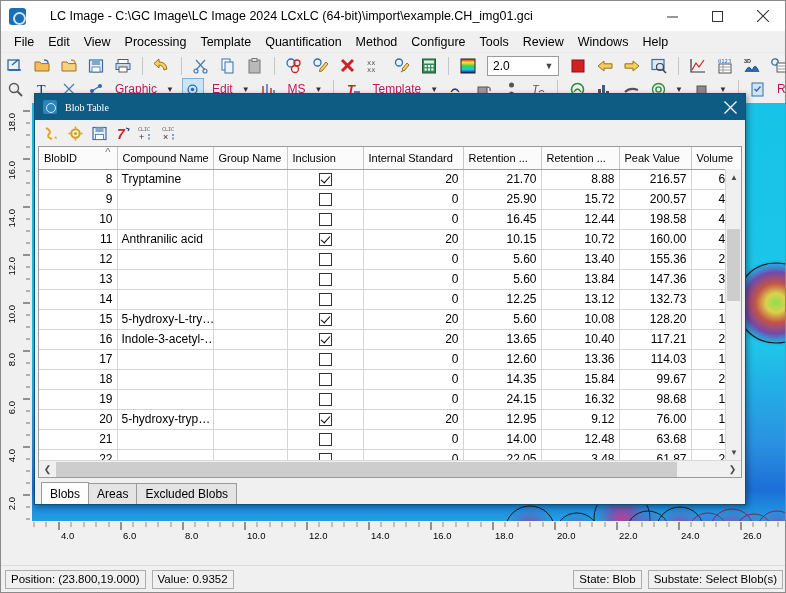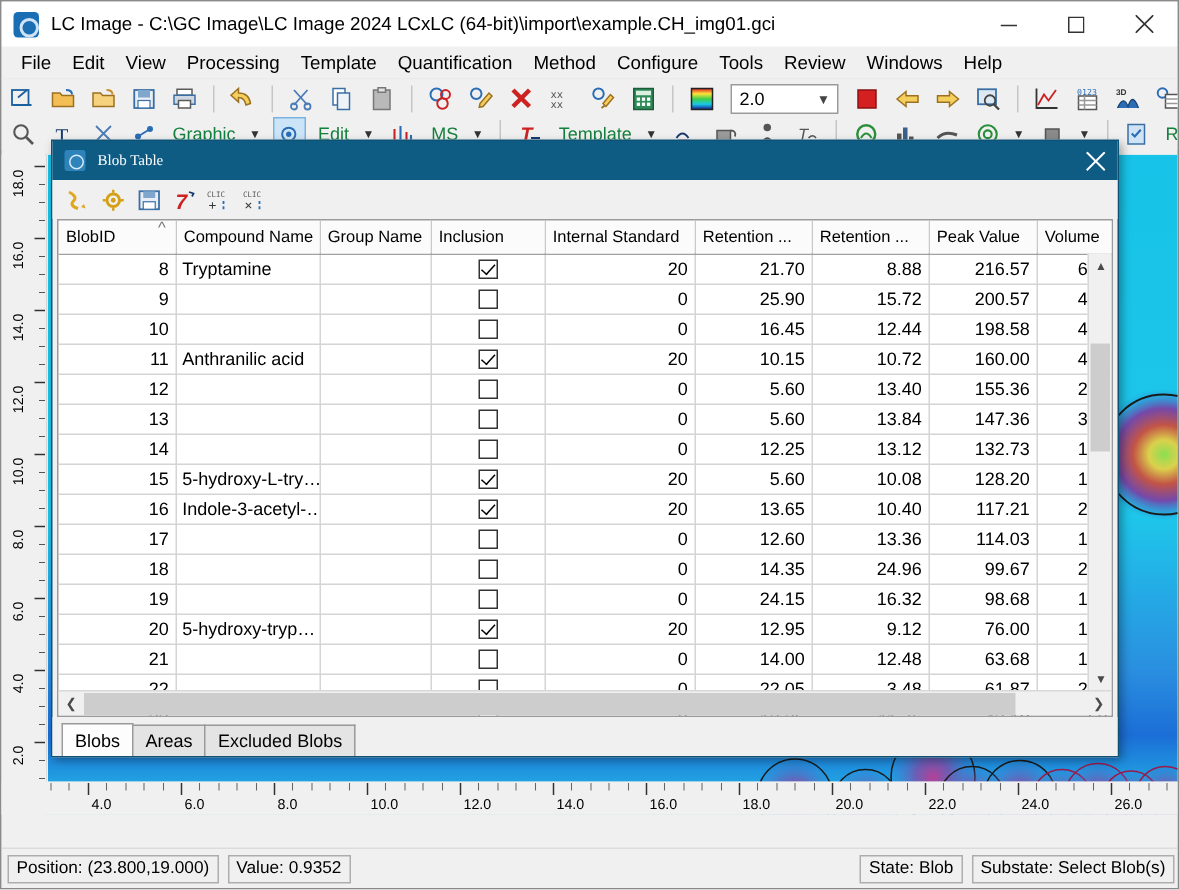--- a/index.html
+++ b/index.html
@@ -41,20 +41,21 @@
     position: absolute; left: 4px; top: 4px;
     width: 9px; height: 9px;
     border-radius: 50%;
     border: 2px solid #cfe3f4;
     background: #1a6fb4;
   }
   .titlebar .title-text {
     font-size: 12.5px;
     color: #000;
     white-space: nowrap;
+    margin-left: 16px;
   }
   .win-buttons {
     position: absolute; right: 0; top: 0;
     height: 30px; display: flex;
   }
   .win-btn {
     width: 45px; height: 30px;
     display: flex; align-items: center; justify-content: center;
     color: #222; font-size: 13px;
   }
@@ -104,21 +105,21 @@
     padding: 0 2px 0 5px;
     font-size: 12px;
     margin: 0 3px;
     flex: 0 0 auto;
   }
   .combo .cval { flex: 1; }
   .combo .carrow {
     width: 14px; text-align: center; color: #444; font-size: 9px;
   }
   .tlabel {
-    font-size: 12px; color: #15803d; padding: 0 3px;
+    font-size: 12px; color: #be185d; padding: 0 3px;
     white-space: nowrap;
   }
   .tdrop { font-size: 8px; color: #333; padding: 0 3px 0 1px; }
   .tbtn.active {
     background: #cce4f7;
     border: 1px solid #7ab3e0;
   }
 
   
   .plotarea {
@@ -1105,21 +1106,21 @@
               <td class="num">114.03</td>
               <td class="num">157</td>
             </tr>
             <tr>
               <td class="num">18</td>
               <td></td>
               <td></td>
               <td class="ctr"><span class="chk"></span></td>
               <td class="num">0</td>
               <td class="num">14.35</td>
-              <td class="num">24.96</td>
+              <td class="num">15.84</td>
               <td class="num">99.67</td>
               <td class="num">245</td>
             </tr>
             <tr>
               <td class="num">19</td>
               <td></td>
               <td></td>
               <td class="ctr"><span class="chk"></span></td>
               <td class="num">0</td>
               <td class="num">24.15</td>

